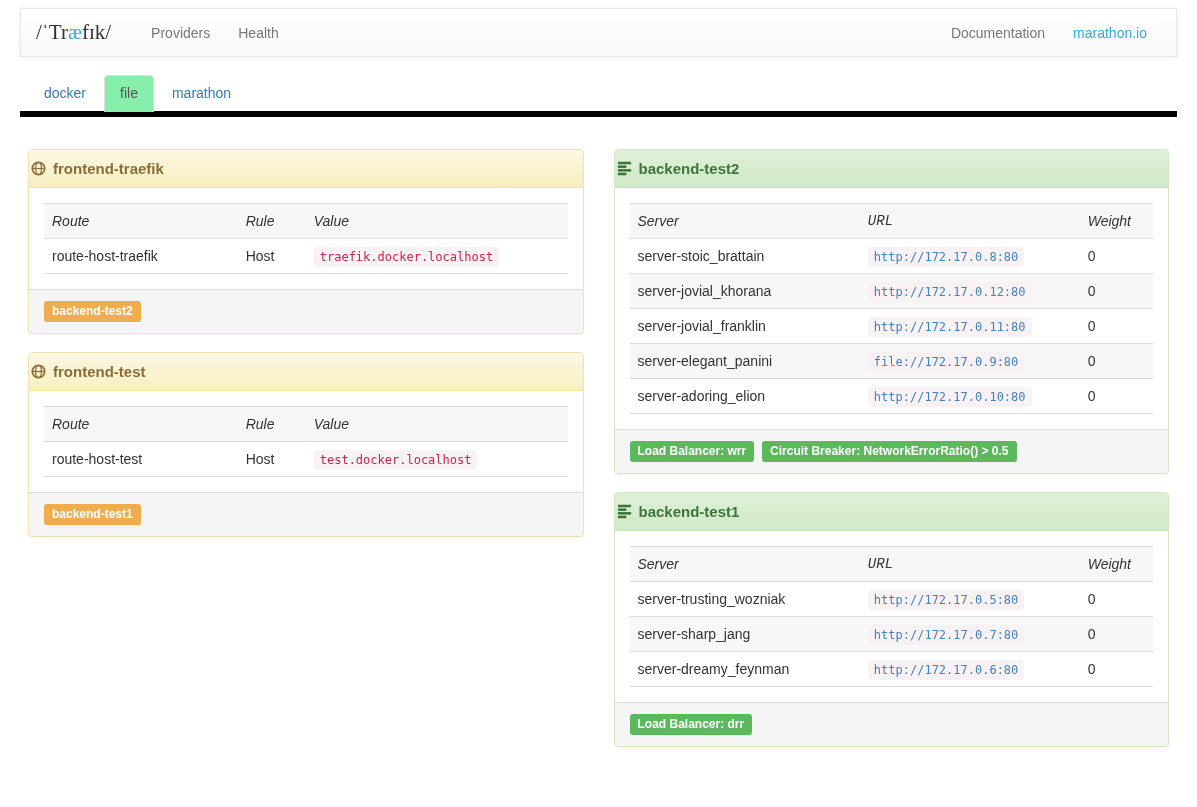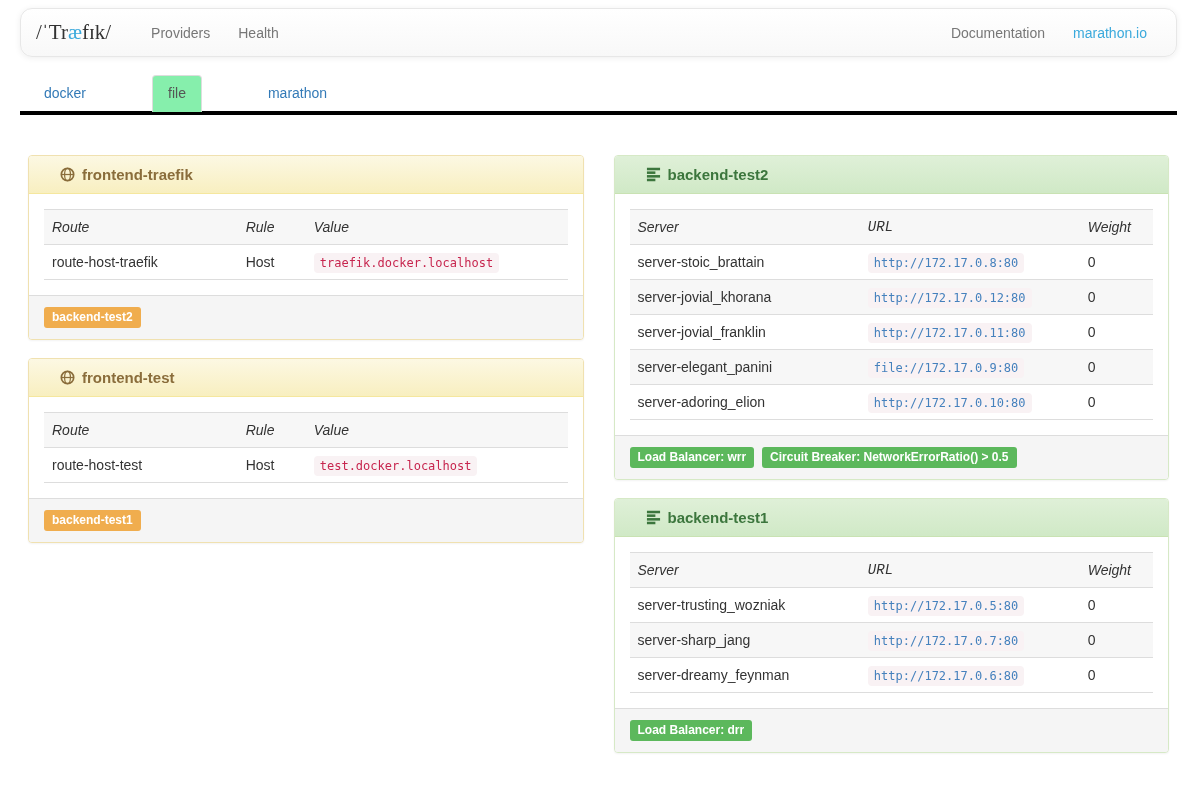--- a/index.html
+++ b/index.html
@@ -11,42 +11,41 @@
     font-size: 14px; color: #333;
   }
   a { text-decoration: none; cursor: pointer; }
 
   
   .navbar {
     margin: 8px 20px 18px 20px;
     height: 49px;
     background: linear-gradient(to bottom, #ffffff 0%, #f8f8f8 100%);
     border: 1px solid #e7e7e7;
-    border-radius: 12px;
+    border-radius: 0;
     box-shadow: 0 1px 6px rgba(0,0,0,.07);
     display: flex; align-items: center;
     padding: 0 15px;
   }
   .brand {
     font-family: "Liberation Serif", serif;
     font-size: 21px; color: #333;
     margin-right: 26px; white-space: nowrap;
   }
   .brand .brand-accent { color: #3aa9dc; }
   .nav-link { color: #777; padding: 0 14px; font-size: 14px; }
   .navbar-right { margin-left: auto; display: flex; align-items: center; }
   .nav-link.traefik-link { color: #3aa9dc; }
 
   
   .tabs {
-    margin: 8px 20px;
-    border-bottom: 4px solid #000000;
+    margin: 0 20px;
+    border-bottom: 6px solid #000000;
     display: flex;
     padding-left: 8px;
-    gap: 48px;
   }
   .tab {
     display: block;
     padding: 10px 15px;
     margin-bottom: -1px;
     margin-right: 2px;
     border: 1px solid transparent;
     border-radius: 4px 4px 0 0;
     color: #337ab7;
     line-height: 1.1;
@@ -62,21 +61,21 @@
   .col { width: 50%; padding: 0 15px; }
 
   
   .panel {
     border: 1px solid; border-radius: 4px;
     margin-bottom: 18px;
     box-shadow: 0 1px 2px rgba(0,0,0,.05);
     background: #fff;
   }
   .panel-heading {
-    padding: 10px 31px;
+    padding: 10px 2px;
     font-weight: bold; font-size: 15px;
     border-radius: 3px 3px 0 0;
     display: flex; align-items: center;
     border-bottom: 1px solid;
   }
   .panel-heading .hicon { margin-right: 7px; display: inline-flex; }
   .panel-warning { border-color: #f0e1b0; }
   .panel-warning .panel-heading {
     background: linear-gradient(to bottom, #fcf8e3 0%, #f8efc0 100%);
     color: #8a6d3b; border-bottom-color: #f5e79e;

